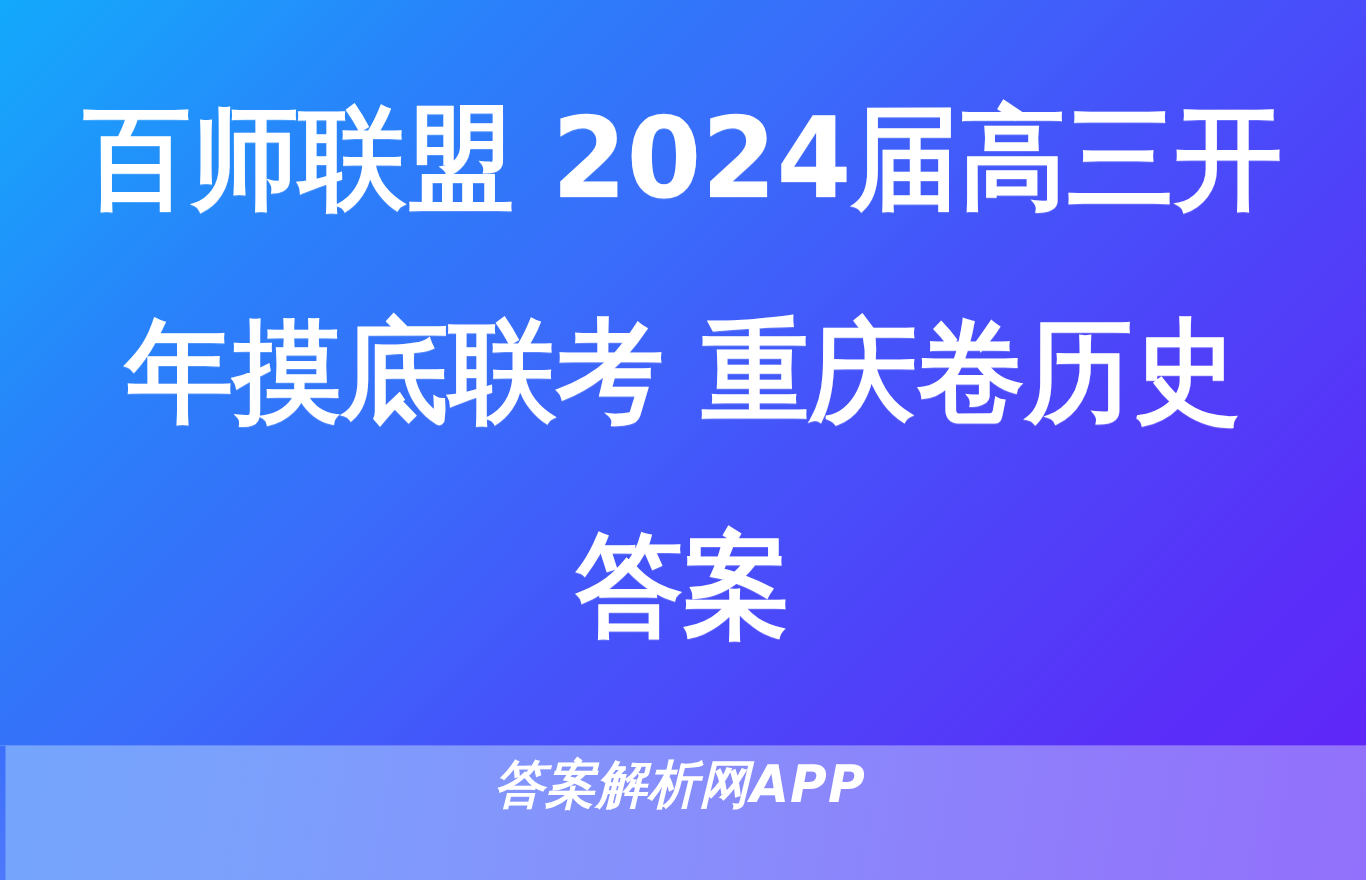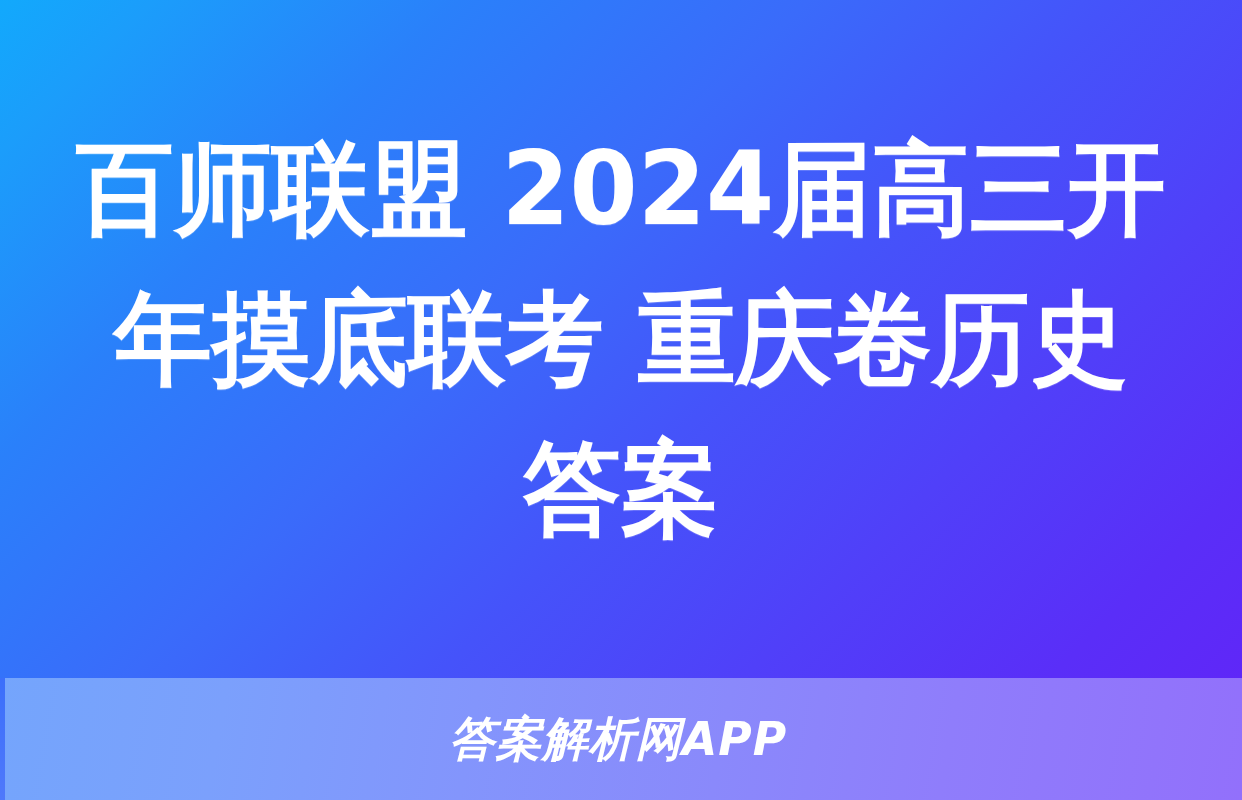--- a/index.html
+++ b/index.html
@@ -67,20 +67,21 @@
     left: 0;
     top: 0;
     width: 1242px;
     height: 678px;
     display: flex;
     flex-direction: column;
     align-items: center;
     justify-content: center;
     box-sizing: border-box;
     padding: 0 58px;
+    gap: 44px;
   }
 
   .title-line {
     color: #ffffff;
     font-family: "DejaVu Sans", "Liberation Sans", sans-serif;
     font-weight: 700;
     font-size: 104px;
     line-height: 150px;
     letter-spacing: 0px;
     white-space: nowrap;
@@ -90,21 +91,21 @@
   }
 
   .title-line.l1 { font-size: 102px; }
   .title-line.l2 { font-size: 102px; }
   .title-line.l3 { font-size: 102px; }
 
   
   .watermark {
     position: absolute;
     left: 0;
-    top: 678px;
+    top: 652px;
     width: 1236px;
     height: 122px;
     display: flex;
     align-items: center;
     justify-content: center;
   }
 
   .watermark-text {
     color: #ffffff;
     font-family: "DejaVu Sans", "Liberation Sans", sans-serif;

